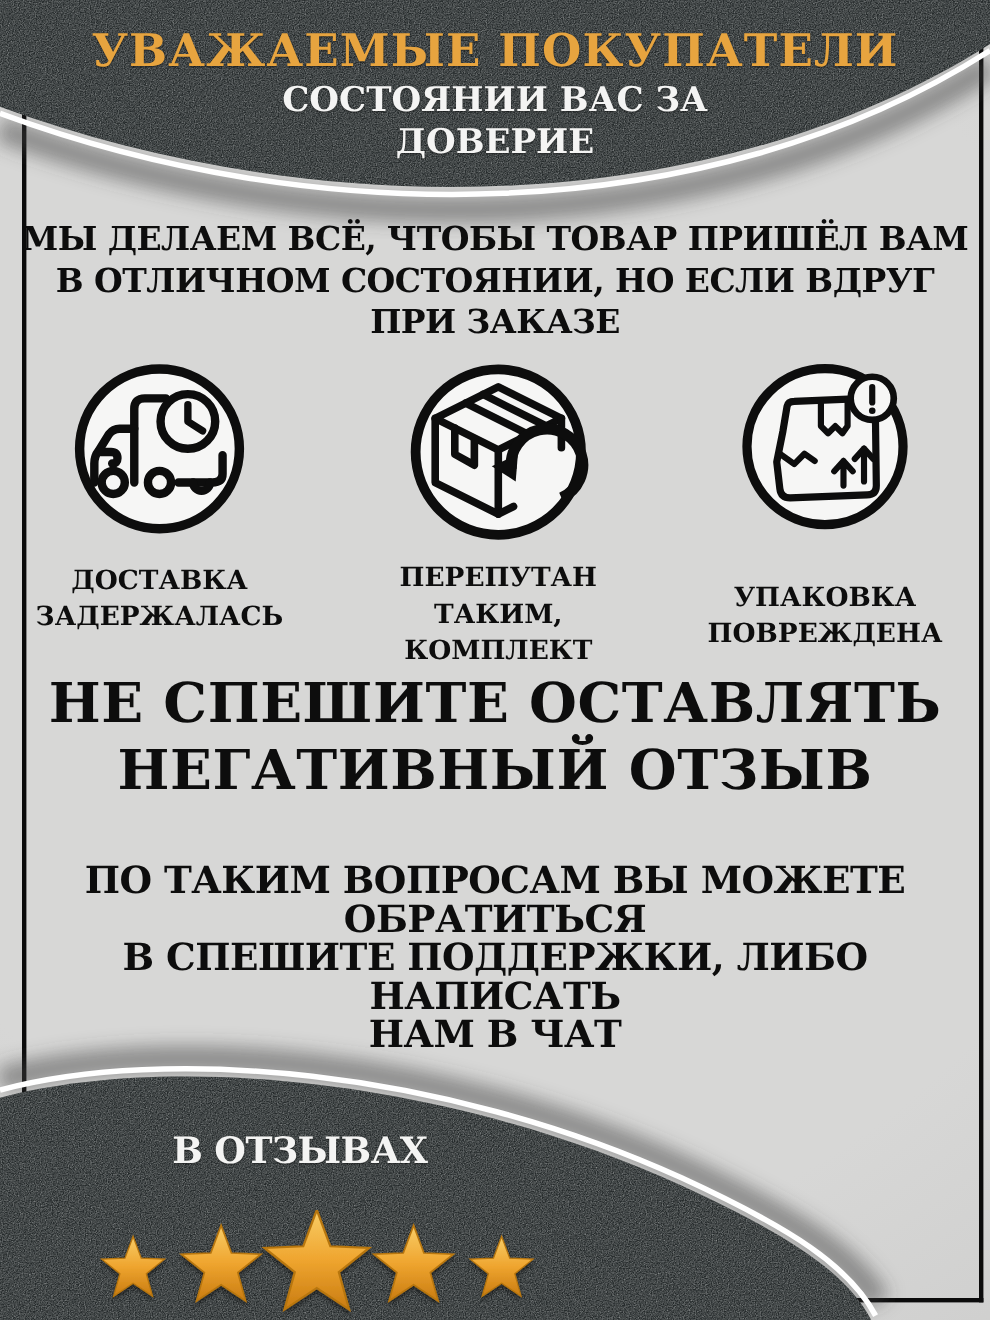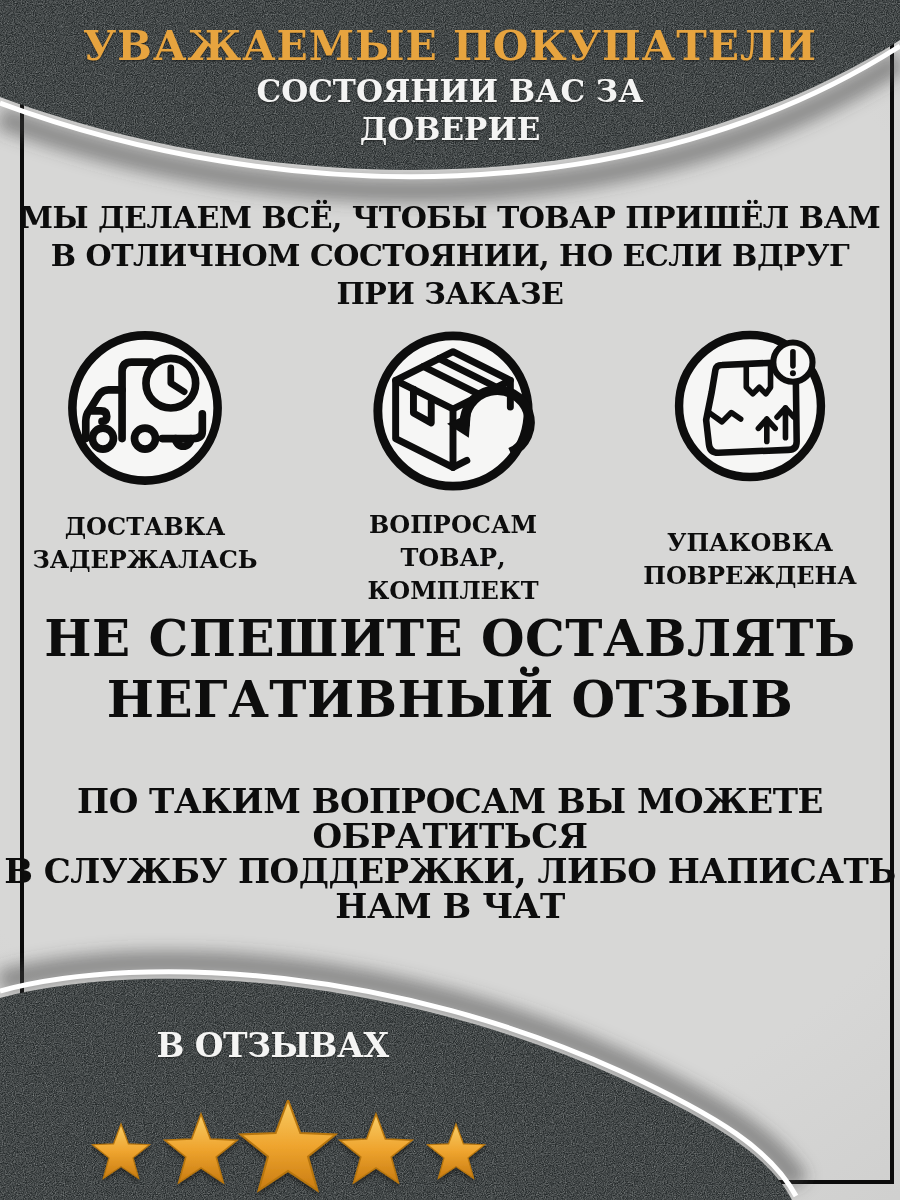--- a/index.html
+++ b/index.html
@@ -102,21 +102,21 @@
         <path d="M76,37 L134,66"></path>
         <path d="M32,59 V118 L90,147 V88"></path>
         <path d="M148,59 V86"></path>
         <path d="M90,147 L104,140"></path>
         <path d="M50,68 L50,92 L68,102 L68,78"></path>
       </g>
       <path d="M148,132 A33,33 0 1 0 102,106" fill="none" stroke="#0d0d0d" stroke-width="10"></path>
       <polygon points="84,103 108,92 106,117" fill="#0d0d0d"></polygon>
     </svg>
     <div class="issue-label">
-      <div>ВОПРОСАМ ТОВАР,</div>
+      <div>ПЕРЕПУТАН ТАКИМ,</div>
       <div>КОМПЛЕКТ</div>
     </div>
   </div>
 
   <div class="issue" id="issue-2">
     <svg width="168" height="168" viewBox="0 0 180 180">
       <circle cx="90" cy="90" r="76" fill="#f6f6f5" stroke="#0d0d0d" stroke-width="9"></circle>
       <g fill="none" stroke="#0d0d0d" stroke-width="7" stroke-linecap="round" stroke-linejoin="round">
         <path d="M60,46 L130,43 Q139,43 139,52 L140,128 Q140,137 131,137 L56,140 Q47,140 46,131 L43,105 L49,75 L53,51 Q54,46 60,46 Z"></path>
         <path d="M86,45 V70 L93,77 L100,70 L107,77 L112,70 V44" stroke-width="6"></path>
@@ -134,21 +134,21 @@
     </div>
   </div>
 
   <div class="txt warn">
     <div>НЕ СПЕШИТЕ ОСТАВЛЯТЬ</div>
     <div>НЕГАТИВНЫЙ ОТЗЫВ</div>
   </div>
 
   <div class="txt support">
     <div>ПО ТАКИМ ВОПРОСАМ ВЫ МОЖЕТЕ ОБРАТИТЬСЯ</div>
-    <div>В СЛУЖБУ ПОДДЕРЖКИ, ЛИБО НАПИСАТЬ</div>
+    <div>В СПЕШИТЕ ПОДДЕРЖКИ, ЛИБО НАПИСАТЬ</div>
     <div>НАМ В ЧАТ</div>
   </div>
 
   <svg id="footer-curve" class="banner" width="900" height="270" viewBox="0 0 900 270">
     <path d="M0,52 C150,12 400,32 620,132 C720,178 774,212 798,254" fill="none" stroke="#404040" stroke-opacity="0.5" stroke-width="24" filter="url(#soft)"></path>
     <path d="M0,61 C150,21 400,41 620,141 C720,187 772,221 796,266" fill="none" stroke="#ffffff" stroke-width="5"></path>
     <path d="M0,68 C150,28 400,48 620,148 C720,194 770,228 792,270 L0,270 Z" fill="#252a2b"></path>
     <path d="M0,68 C150,28 400,48 620,148 C720,194 770,228 792,270 L0,270 Z" fill="#ffffff" filter="url(#grain)"></path>
   </svg>
   <div class="txt ftr-title">

